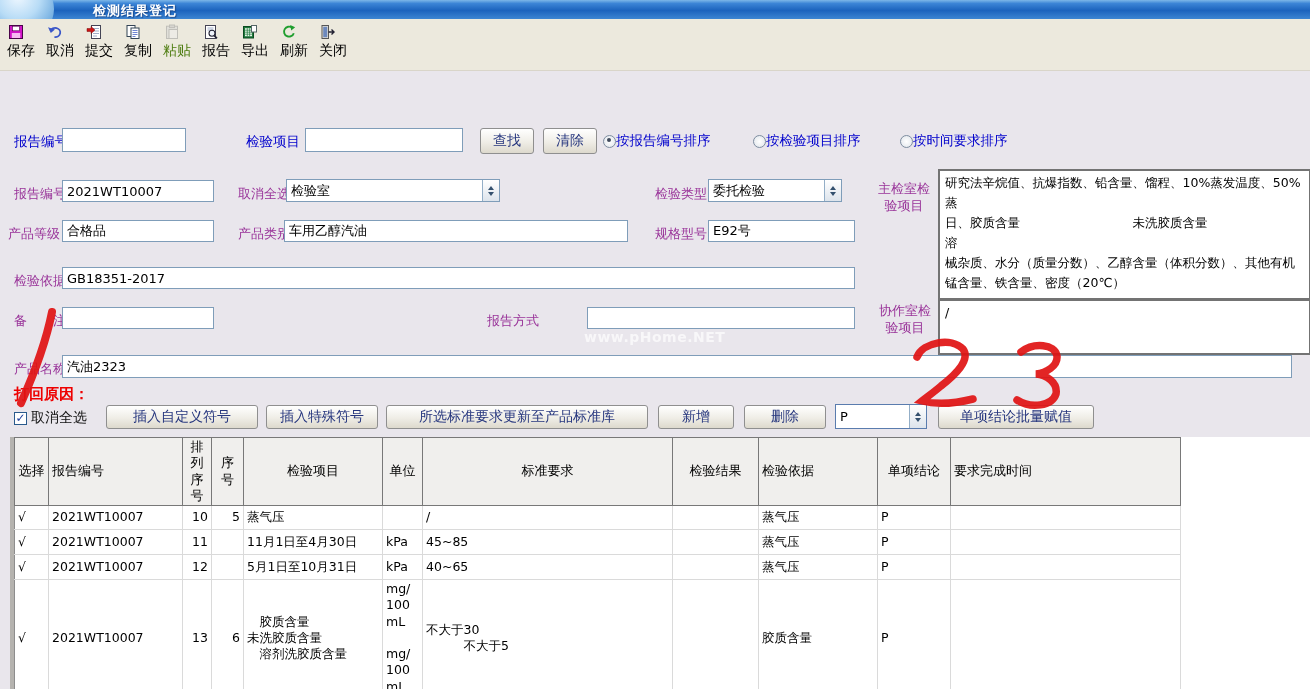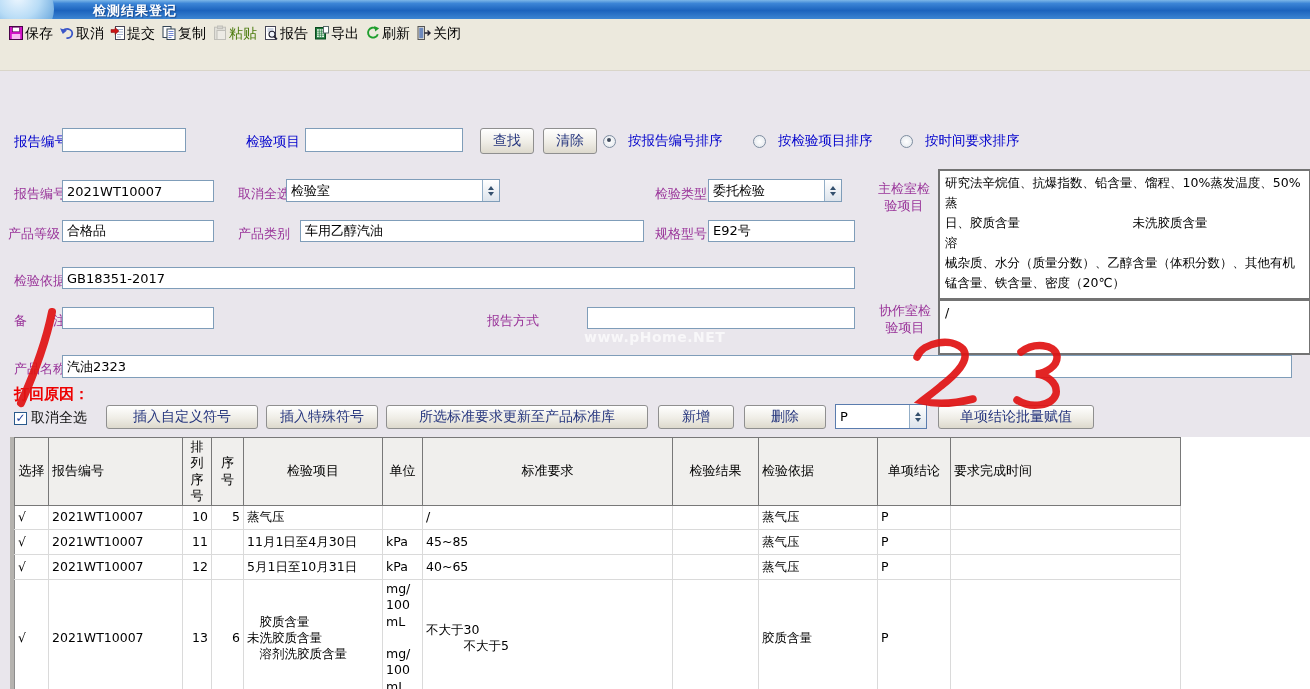--- a/index.html
+++ b/index.html
@@ -8,21 +8,21 @@
   
   .titlebar{position:absolute;left:0;top:0;right:0;height:19px;overflow:hidden;
     background:linear-gradient(180deg,#7db7e8 0%,#3c85d6 18%,#1c63bd 55%,#3d85d2 100%)}
   .orb{position:absolute;left:-6px;top:-21px;width:60px;height:60px;border-radius:50%;
     background:radial-gradient(circle at 40% 30%,#eef7ff 0%,#b8dcf6 40%,#5a9dd8 85%,#3d7cc0 100%)}
   .win-title{position:absolute;left:93px;top:2px;color:#fff;font-size:13px;font-weight:bold;
     text-shadow:1px 1px 1px #1b4a8c;letter-spacing:1px}
   
   .toolbar{position:absolute;left:0;top:19px;right:0;height:47px;background:#ece9dd;
     border-bottom:1px solid #d9d5c9;display:flex;align-items:flex-start;padding:4px 0 0 7px;gap:5px}
-  .tbtn{display:flex;flex-direction:row;align-items:center;min-width:34px;cursor:pointer}
+  .tbtn{display:flex;flex-direction:column;align-items:flex-start;min-width:34px;cursor:pointer}
   .tbtn .ticon{width:18px;height:17px;display:flex;align-items:center;justify-content:center}
   .tbtn .ticon svg{width:16px;height:16px}
   .tbtn .tlabel{font-size:14px;color:#000;line-height:1.45;white-space:nowrap}
   .tbtn.disabled{cursor:default}
   .tbtn.disabled .tlabel{color:#4d7c0f}
   .tbtn.disabled .ticon{opacity:.5;filter:grayscale(1)}
   
   .tabstrip{position:absolute;left:0;top:66px;right:0;height:39px;border-top:1px solid #f6f4ef}
   .tab{position:absolute;bottom:0;display:flex;align-items:center;justify-content:center;
     font-size:14px;border:1px solid #97a9bf;border-bottom:none;border-radius:3px 3px 0 0;cursor:pointer}
@@ -40,21 +40,21 @@
   .combo .cval{flex:1;display:flex;align-items:center;padding:0 4px;overflow:hidden;white-space:nowrap}
   .combo .spin{width:16px;border-left:1px solid #93aec7;background:linear-gradient(#ffffff,#dde4ec);
     display:flex;flex-direction:column;align-items:center;justify-content:center;gap:2px;cursor:pointer}
   .tri-up{width:0;height:0;border-left:3.5px solid transparent;border-right:3.5px solid transparent;border-bottom:4px solid #33506e}
   .tri-down{width:0;height:0;border-left:3.5px solid transparent;border-right:3.5px solid transparent;border-top:4px solid #33506e}
   .bigbox{position:absolute;box-sizing:border-box;background:#fff;border:2px solid #737373;
     font-size:12.5px;color:#000;padding:2px 5px;white-space:pre-wrap;overflow:hidden;line-height:1.6}
   .btn{position:absolute;box-sizing:border-box;border:1px solid #8f8f8f;border-radius:3px;
     background:linear-gradient(#ffffff,#efede6 55%,#ddd9cd);font-size:14px;color:#26367e;
     display:flex;align-items:center;justify-content:center;font-family:inherit;cursor:pointer;white-space:nowrap}
-  .radio{position:absolute;display:flex;align-items:center;gap:12px;font-size:13.5px;color:#0000cc;cursor:pointer}
+  .radio{position:absolute;display:flex;align-items:center;gap:0;font-size:13.5px;color:#0000cc;cursor:pointer}
   .rdot{width:11px;height:11px;border-radius:50%;border:1px solid #7e8da0;
     background:radial-gradient(#ffffff,#dfe4ea);position:relative;flex:0 0 auto}
   .radio.sel .rdot::after{content:"";position:absolute;left:2.5px;top:2.5px;width:4px;height:4px;border-radius:50%;background:#404a5c}
   .checkbox{position:absolute;width:13px;height:13px;box-sizing:border-box;background:#fff;
     border:1px solid #2a5a8c;display:flex;align-items:center;justify-content:center;cursor:pointer}
   .checkbox::after{content:"✓";color:#1a3b9c;font-size:12px;font-weight:bold;margin-top:-2px}
   .cblabel{position:absolute;font-size:14px;color:#111}
   
   .table-bg{position:absolute;left:10px;top:437px;right:0;bottom:0;background:#fff}
   .grid-strip{position:absolute;left:10px;top:437px;width:4px;height:252px;background:#b5b3af;border-right:1px solid #8d8d8d}
@@ -224,21 +224,21 @@
   </div>
   <span class="plabel wrap" style="left:873px;top:181px;width:62px">主检室检验项目</span>
   <div class="bigbox" style="left:938px;top:169px;width:373px;height:131px">研究法辛烷值、抗爆指数、铅含量、馏程、10%蒸发温度、50%蒸
 日、胶质含量　　　　　　　　　未洗胶质含量　　　　　　　溶
 械杂质、水分（质量分数）、乙醇含量（体积分数）、其他有机
 锰含量、铁含量、密度（20℃）</div>
 
   <span class="plabel" style="left:8px;top:225px">产品等级</span>
   <input class="xp" style="left: 62px; top: 220px; width: 152px; height: 22px;" value="合格品">
   <span class="plabel" style="left:238px;top:225px">产品类别</span>
-  <input class="xp" style="left: 300px; top: 220px; width: 344px; height: 22px;" value="车用乙醇汽油">
+  <input class="xp" style="left: 284px; top: 220px; width: 344px; height: 22px;" value="车用乙醇汽油">
   <span class="plabel" style="left:655px;top:225px">规格型号</span>
   <input class="xp" style="left: 708px; top: 220px; width: 147px; height: 22px;" value="E92号">
 
   <span class="plabel" style="left:14px;top:272px">检验依据</span>
   <input class="xp" style="left: 62px; top: 267px; width: 793px; height: 22px;" value="GB18351-2017">
 
   <span class="plabel" style="left:14px;top:312px">备　　注</span>
   <input class="xp" style="left: 62px; top: 307px; width: 152px; height: 22px;" value="">
   <span class="plabel" style="left:487px;top:312px">报告方式</span>
   <input class="xp" style="left: 587px; top: 307px; width: 268px; height: 22px;" value="">

